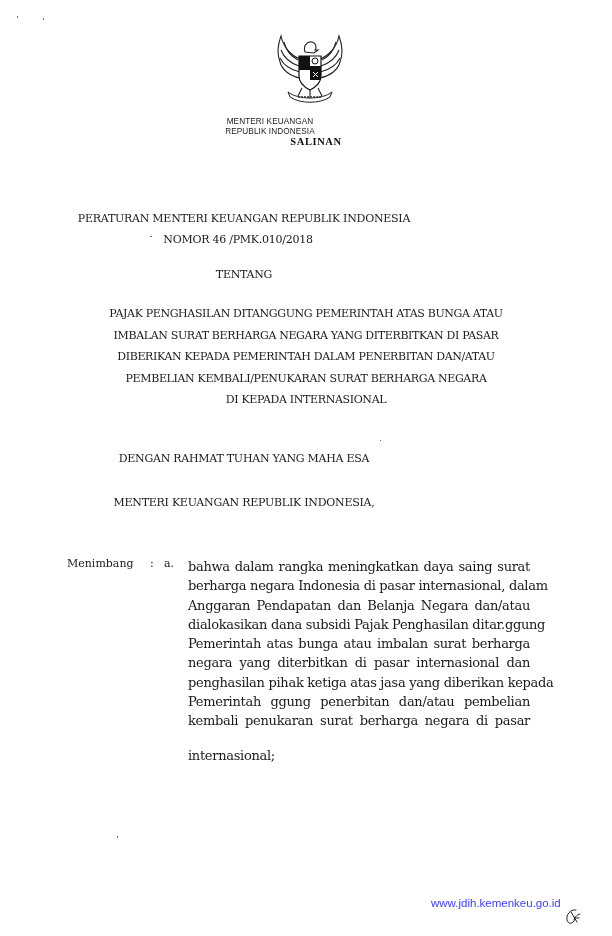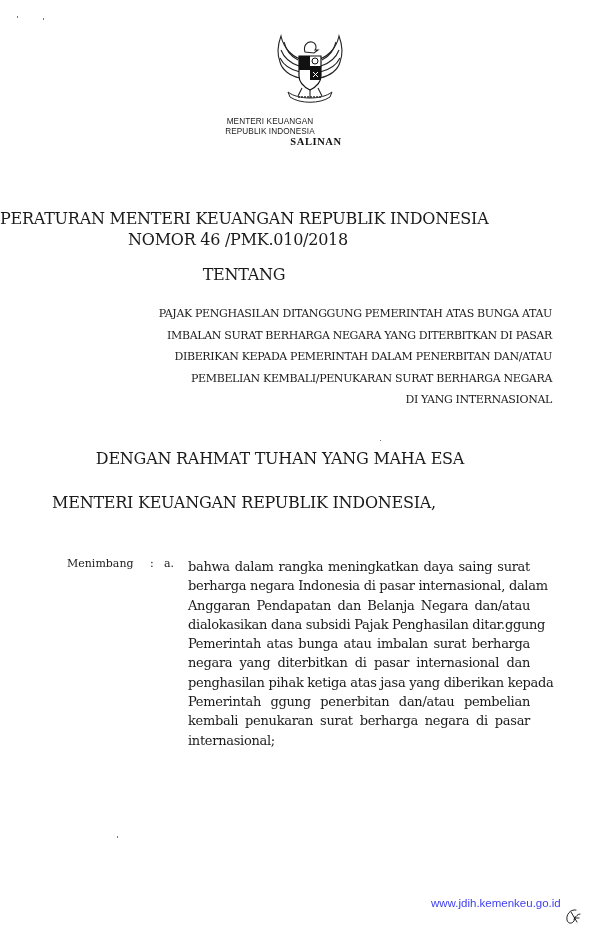--- a/index.html
+++ b/index.html
@@ -47,33 +47,33 @@
       letter-spacing: 0.6px;
       color: #111;
     }
 
     .center-line {
       position: absolute;
       left: 0;
       width: 488px;
       text-align: center;
       font-family: "DejaVu Serif", "Liberation Serif", serif;
-      font-size: 16px;
+      font-size: 11px;
       line-height: 14px;
       color: #1a1a1a;
       white-space: nowrap;
       letter-spacing: -0.25px;
     }
 
     .title-block {
       position: absolute;
       left: 60px;
       width: 492px;
       top: 303px;
-      text-align: right;
+      text-align: center;
       font-size: 11px;
       line-height: 21.5px;
       letter-spacing: -0.35px;
     }
     .title-block div { white-space: nowrap; }
 
     .consider-label {
       position: absolute;
       left: 67px;
       top: 557px;
@@ -105,20 +105,21 @@
     }
     .consider-text .ln {
       display: block;
       text-align: justify;
       text-align-last: justify;
       white-space: nowrap;
       height: 19.3px;
     }
     .consider-text .ln.last {
       text-align-last: left;
+      margin-top: 15px;
     }
 
     .footer-link {
       position: absolute;
       left: 431px;
       top: 897px;
       font-family: "Liberation Sans", "DejaVu Sans", sans-serif;
       font-size: 11.5px;
       color: #3f3ff0;
       text-decoration: none;
@@ -178,24 +179,24 @@
 
 <div class="center-line" style="top:212px;">PERATURAN MENTERI KEUANGAN REPUBLIK INDONESIA</div>
 <div class="center-line" style="top:233px;left:-6px;">NOMOR  46 /PMK.010/2018</div>
 <div class="center-line" style="top:268px;">TENTANG</div>
 
 <div class="title-block">
   <div>PAJAK PENGHASILAN DITANGGUNG PEMERINTAH ATAS BUNGA ATAU</div>
   <div>IMBALAN SURAT BERHARGA NEGARA YANG DITERBITKAN DI PASAR</div>
   <div>DIBERIKAN KEPADA PEMERINTAH DALAM PENERBITAN DAN/ATAU</div>
   <div>PEMBELIAN KEMBALI/PENUKARAN SURAT BERHARGA NEGARA</div>
-  <div>DI YANG INTERNASIONAL</div>
-</div>
-
-<div class="center-line" style="top:452px;margin-left:36px;">DENGAN RAHMAT TUHAN YANG MAHA ESA</div>
+  <div>DI KEPADA INTERNASIONAL</div>
+</div>
+
+<div class="center-line" style="top:452px;">DENGAN RAHMAT TUHAN YANG MAHA ESA</div>
 <div class="center-line" style="top:496px;">MENTERI KEUANGAN REPUBLIK INDONESIA,</div>
 
 <div class="consider-label">Menimbang</div>
 <div class="consider-colon">:</div>
 <div class="consider-letter">a.</div>
 <div class="consider-text">
   <span class="ln">bahwa dalam rangka meningkatkan daya saing surat</span>
   <span class="ln">berharga negara Indonesia di pasar internasional, dalam</span>
   <span class="ln">Anggaran Pendapatan dan Belanja Negara dan/atau</span>
   <span class="ln">dialokasikan dana subsidi Pajak Penghasilan ditar.ggung</span>

